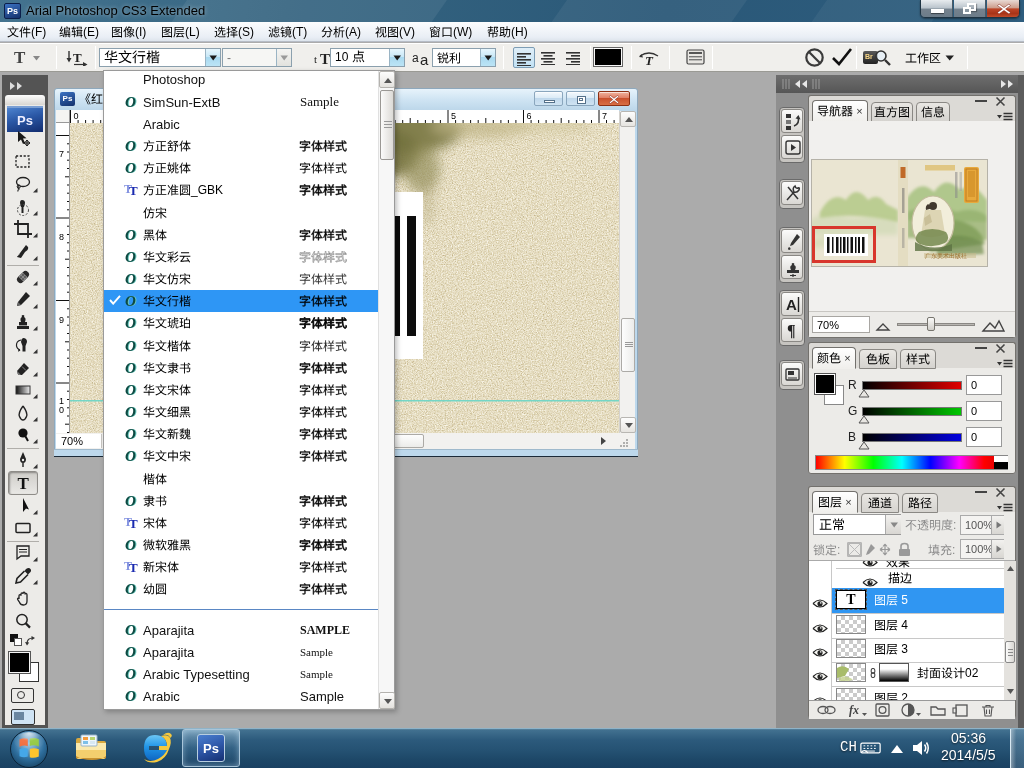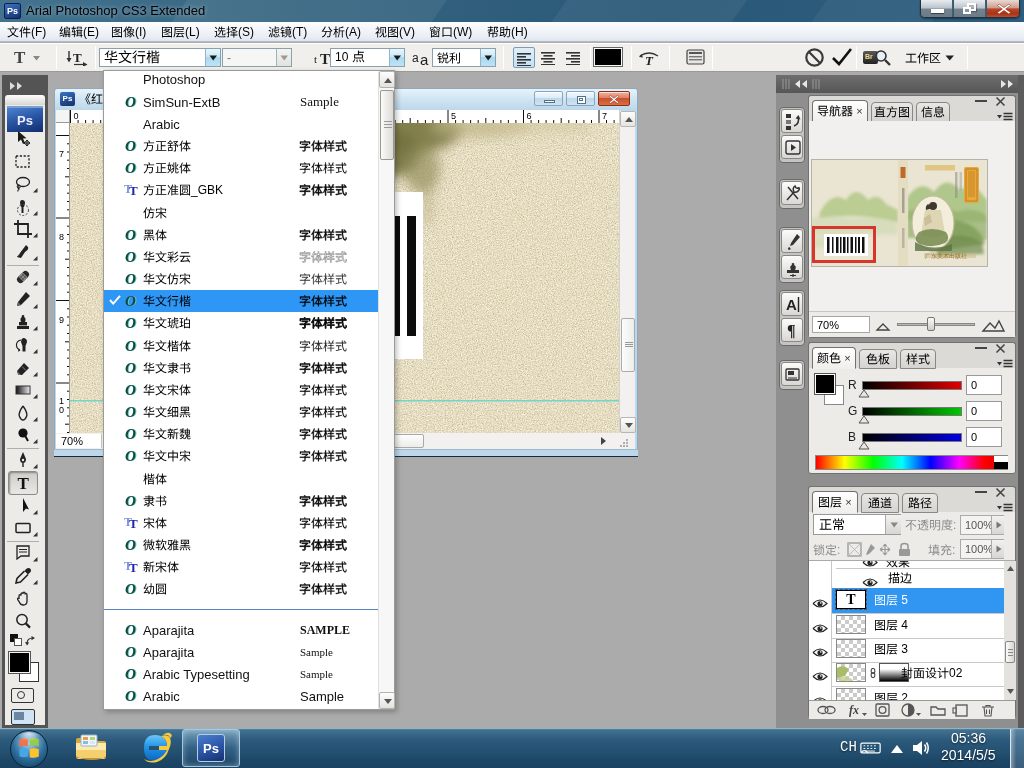--- a/index.html
+++ b/index.html
@@ -1052,21 +1052,21 @@
       <svg class="abs" width="30" height="19">
         <path d="M0 4 Q6 0 12 5 L8 12 L0 14 Z" fill="#a8bc6a"></path>
         <path d="M2 14 Q10 10 16 16 L2 19 Z" fill="#c2d08a" opacity=".8"></path>
       </svg>
     </div>
     <svg class="abs" style="left:59px;top:107px" width="10" height="10" viewBox="0 0 10 10">
       <rect x="3.2" y="0.5" width="3.6" height="5" rx="1.8" fill="none" stroke="#444" stroke-width="1.1"></rect>
       <rect x="3.2" y="4.5" width="3.6" height="5" rx="1.8" fill="none" stroke="#444" stroke-width="1.1"></rect>
     </svg>
     <div class="abs" style="left:70px;top:102px;width:30px;height:19px;background:linear-gradient(180deg,#fff 30%,#000);border:1px solid #555"></div>
-    <div class="fx" style="left:92px;top:103px;height:18px;color:#000">
+    <div class="fx" style="left:108px;top:103px;height:18px;color:#000">
       <svg width="48" height="12" viewBox="0 -870 4000 1000" style="vertical-align:-1.6px;" fill="#000">
         <use href="#u5c01" x="0"></use>
         <use href="#u9762" x="1000"></use>
         <use href="#u8bbe" x="2000"></use>
         <use href="#u8ba1" x="3000"></use>
       </svg>
       <span style="font-size:12px;color:#000">02</span>
     </div>
     <div class="abs" style="left:23px;top:125px;width:172px;height:1px;background:#c8c8c8"></div>
     <div class="abs" style="left:3px;top:132px"><svg width="16" height="11" viewBox="0 0 16 11">

